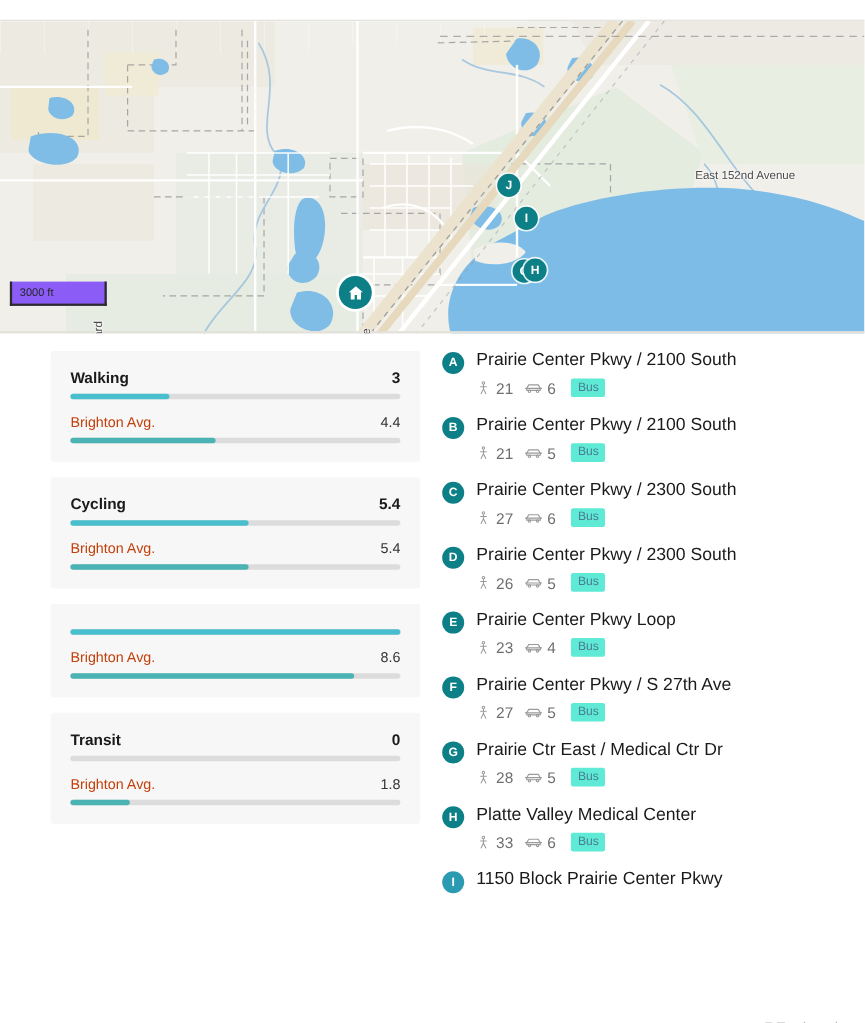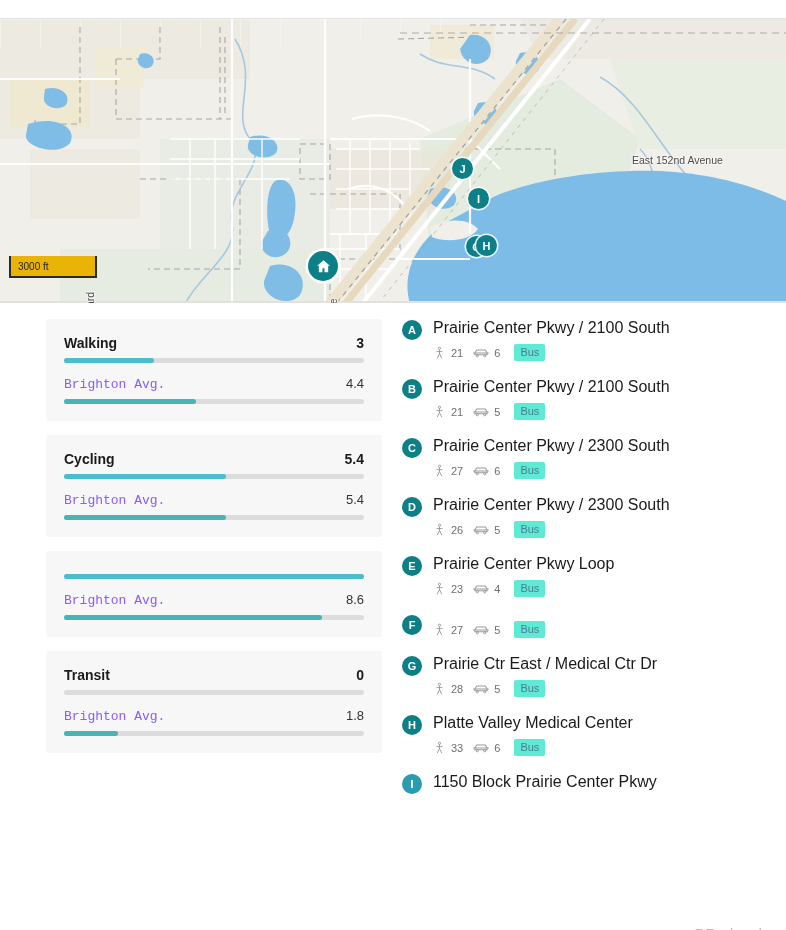--- a/index.html
+++ b/index.html
@@ -29,21 +29,21 @@
   
   .map-wrap {
     position: relative; margin-top: 18px;
     width: 786px; height: 285px; overflow: hidden;
     background: #efeee8;
     border-top: 1px solid #e2e2e2;
   }
   .map-canvas { position:absolute; inset:0; }
   .scale-bar {
     position: absolute; left: 9px; bottom: 25px;
-    width: 88px; height: 22px; background: #eab308;
+    width: 88px; height: 22px; background: #8b5cf6;
     border: 2px solid #2b2b2b; border-top: none;
     display: flex; align-items: center; padding-left: 7px;
     font-size: 10px; color: #262626; z-index: 30;
   }
   .map-label {
     position: absolute; z-index: 20; color: #4a4a4a;
     font-size: 10.5px; white-space: nowrap;
     text-shadow: 0 0 3px #fff, 0 0 3px #fff, 0 0 2px #fff;
   }
   .map-label.vert { transform: rotate(-90deg); transform-origin: left top; }
@@ -70,21 +70,21 @@
   .col-right { width: 390px; padding: 0 20px 0 6px; }
 
   
   .card {
     background: #f7f7f7; border-radius: 3px;
     padding: 16px 18px 17px 18px; margin-bottom: 14px;
   }
   .row-top { display:flex; justify-content:space-between; align-items:center; }
   .score-name { font-size: 14px; font-weight: 700; color:#1a1a1a; }
   .score-val  { font-size: 14px; font-weight: 700; color:#1a1a1a; }
-  .avg-name { font-size: 13px; color:#8b5cf6;font-family:Liberation Mono, monospace; }
+  .avg-name { font-size: 13px; color:#c2410c; }
   .avg-val  { font-size: 13px; color:#333; }
   .track {
     position: relative; height: 5px; border-radius: 3px;
     background: #dcdcdc; margin-top: 7px;
   }
   .fill { position:absolute; left:0; top:0; bottom:0; border-radius:3px; }
   .fill.primary { background: #49bfce; }
   .fill.avg { background: #4bb3b3; }
   .row-avg { display:flex; justify-content:space-between; align-items:baseline; margin-top:13px; }
 
@@ -93,21 +93,21 @@
   .pin {
     flex: 0 0 auto; width: 20px; height: 20px; border-radius: 50%;
     background: #0d7f87; color:#fff; font-size: 11px; font-weight: 700;
     display:flex; align-items:center; justify-content:center;
     margin-top: 1px;
   }
   .pin.light { background: #2a9bb0; }
   .stop-body { margin-left: 11px; }
   .stop-title { font-size: 16px; color:#1a1a1a; line-height: 18px; }
   .stop-meta { display:flex; align-items:center; margin-top: 7px; gap: 5px; }
-  .meta-num { font-size: 11px; color:#6e6e6e; margin-right: 5px; text-align: right; }
+  .meta-num { font-size: 14px; color:#6e6e6e; margin-right: 5px; text-align: right; }
   .badge {
     background: #5eead4; color:#4a7d93; font-size: 11px;
     padding: 2px 6px 3px 6px; border-radius: 2px; margin-left: 4px;
   }
   .ico { display:block; }
 
   .watermark {
     position:absolute; right: 16px; bottom: 6px;
     font-size: 14px; color: #b9b9b9; letter-spacing: .2px;
   }
@@ -410,20 +410,21 @@
         </svg>
         <span class="meta-num">4</span>
         <span class="badge">Bus</span>
       </div>
     </div>
   </div>
 
   <div class="stop">
     <div class="pin">F</div>
     <div class="stop-body">
+      <div class="stop-title">Prairie Center Pkwy / S 27th Ave</div>
       <div class="stop-meta">
         <svg class="ico" width="13" height="14" viewBox="0 0 24 24">
           <circle cx="12" cy="3.3" r="2.1" fill="none" stroke="#9a9a9a" stroke-width="1.7"></circle>
           <path d="M12 6.2 L12 13 M12 13 L8 21 M12 13 L16 21 M7.2 9.4 L16.8 9.4" fill="none" stroke="#9a9a9a" stroke-width="1.7" stroke-linecap="round"></path>
         </svg>
         <span class="meta-num">27</span>
         <svg class="ico" width="16" height="14" viewBox="0 0 26 18">
           <path d="M3 12 L3 9 L6 4 L20 4 L23 9 L23 12 Z" fill="none" stroke="#9a9a9a" stroke-width="1.7" stroke-linejoin="round"></path>
           <path d="M1 9 H25" stroke="#9a9a9a" stroke-width="1.7" stroke-linecap="round"></path>
           <circle cx="7" cy="13.4" r="1.8" fill="none" stroke="#9a9a9a" stroke-width="1.6"></circle>

